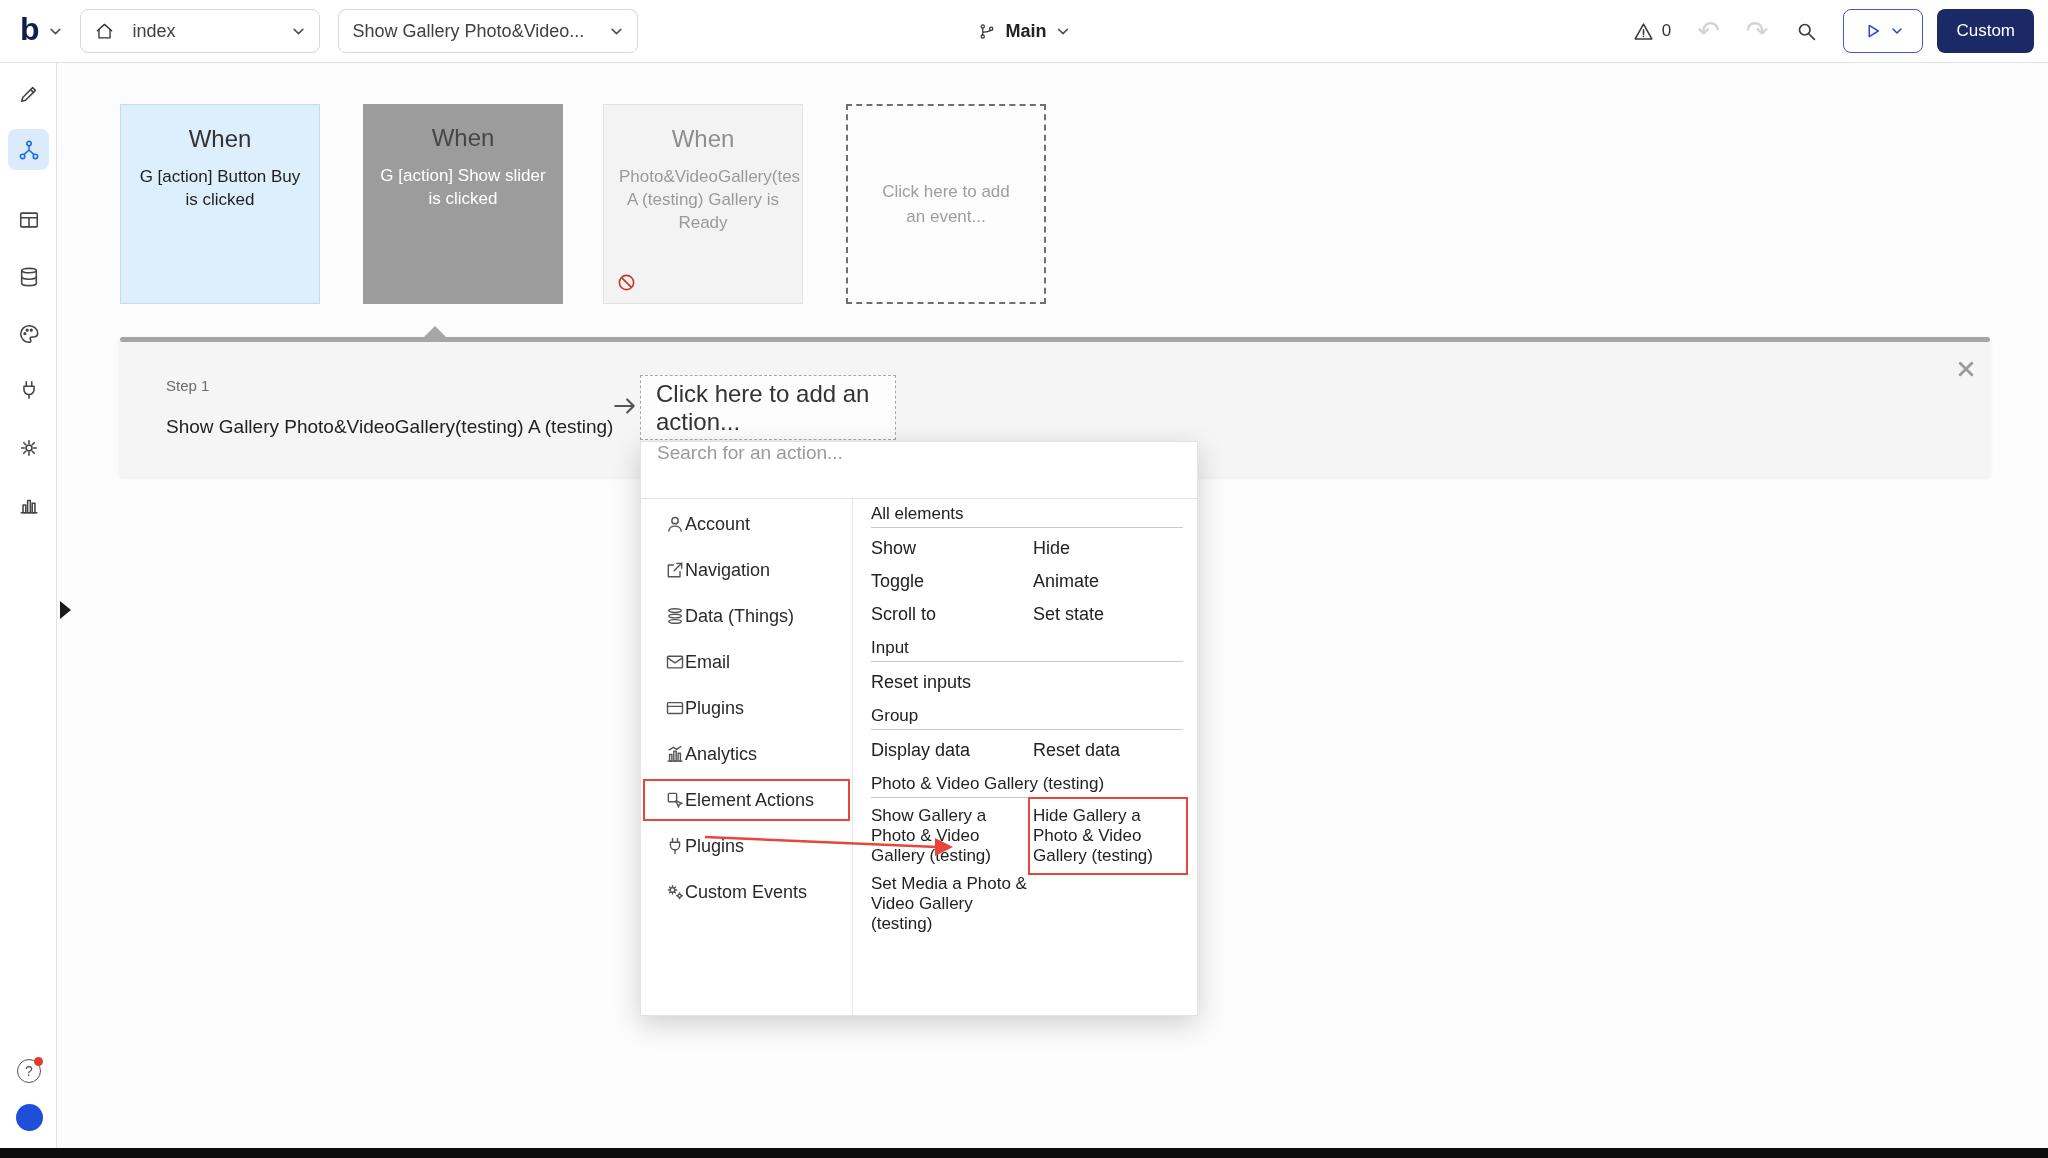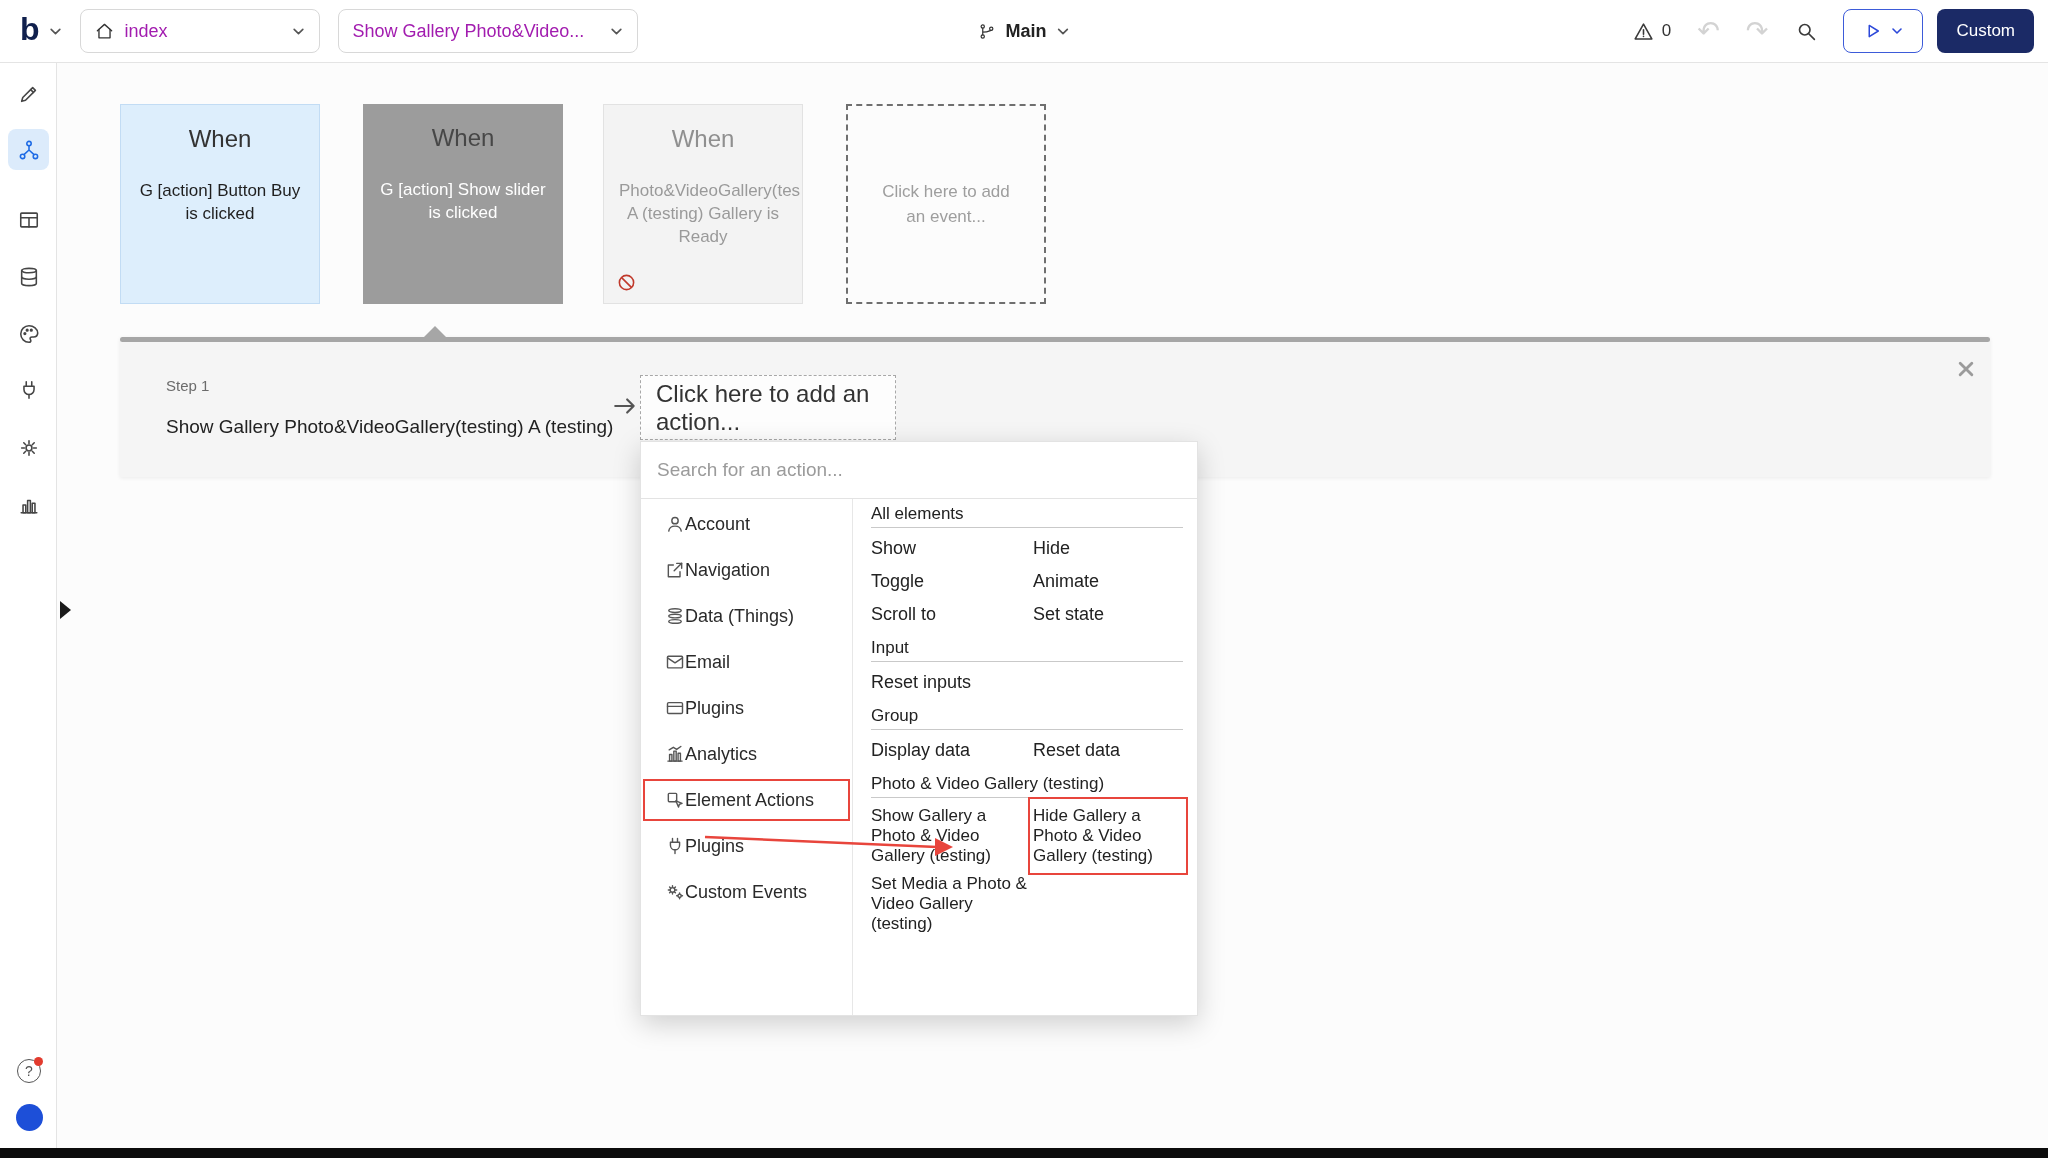--- a/index.html
+++ b/index.html
@@ -5,21 +5,21 @@
   *{margin:0;padding:0;box-sizing:border-box}
   html,body{width:2048px;height:1158px}
   body{font-family:"Liberation Sans",sans-serif;background:#fff;position:relative;overflow:hidden;color:#222}
   .app{position:absolute;inset:0}
 
   
   .topbar{position:absolute;top:0;left:0;right:0;height:63px;background:#fff;border-bottom:1px solid #e4e4e4;display:flex;align-items:center;z-index:40}
   .tb-left{display:flex;align-items:center;gap:18px;padding-left:20px}
   .logo-wrap{display:flex;align-items:center;gap:9px;cursor:pointer}
   .logo{font-size:32px;font-weight:700;color:#10204d;line-height:1;transform:translateY(-2px)}
-  .select{display:flex;align-items:center;gap:11px;height:44px;border:1px solid #d8d8d8;border-radius:8px;padding:0 14px;background:#fff;font-size:18px;color:#a21caf;cursor:pointer}
+  .select{display:flex;align-items:center;gap:19px;height:44px;border:1px solid #d8d8d8;border-radius:8px;padding:0 14px;background:#fff;font-size:18px;color:#404040;cursor:pointer}
   .select .sel-label{white-space:nowrap;overflow:hidden;text-overflow:ellipsis;flex:1}
   .select-page{width:240px}
   .select-wf{width:300px}
   .tb-center{position:absolute;left:50%;transform:translateX(-50%);display:flex;align-items:center;gap:10px;font-size:18px;font-weight:700;color:#222;cursor:pointer}
   .tb-right{margin-left:auto;display:flex;align-items:center;padding-right:14px}
   .issues{display:flex;align-items:center;gap:8px;font-size:17px;color:#333;cursor:pointer}
   .histbtn{font-size:27px;color:#d3d3d3;line-height:1;cursor:default;margin-left:26px}
   .searchbtn{margin-left:28px;cursor:pointer;display:flex}
   .run-btn{margin-left:26px;width:80px;height:44px;border:1.5px solid #3d5bd9;border-radius:8px;background:#fff;display:flex;align-items:center;justify-content:center;gap:9px;cursor:pointer}
   .deploy-btn{margin-left:14px;height:44px;padding:0 19px;background:#1b2a66;color:#fff;border:none;border-radius:8px;font-size:17px;font-family:inherit;cursor:pointer}
@@ -36,21 +36,21 @@
   .avatar{position:absolute;left:16px;width:27px;height:27px;border-radius:50%;background:#1d4fd8;cursor:pointer}
 
   
   .canvas{position:absolute;top:63px;left:57px;right:0;bottom:10px;background:#fcfcfc;overflow:hidden}
   .bottombar{position:absolute;left:0;right:0;bottom:0;height:10px;background:#0c0c0c}
   .expand-handle{position:absolute;left:3px;top:538px;width:0;height:0;border-top:9px solid transparent;border-bottom:9px solid transparent;border-left:11px solid #1a1a1a;cursor:pointer}
 
   
   .event-card{position:absolute;top:41px;width:200px;height:200px;cursor:pointer}
   .card-title{text-align:center;font-size:24px;margin-top:20px;color:#333}
-  .card-body{text-align:center;font-size:17px;line-height:1.35;margin-top:27px;padding:0 15px;color:#1f1f1f}
+  .card-body{text-align:center;font-size:17px;line-height:1.35;margin-top:13px;padding:0 15px;color:#1f1f1f}
   .card-blue{left:63px;background:#ddeefc;border:1px solid #c2dcf4}
   .card-selected{left:306px;background:#9c9c9c}
   .card-selected .card-title{color:#474747}
   .card-selected .card-body{color:#fff}
   .card-disabled{left:546px;background:#f3f3f3;border:1px solid #e2e2e2}
   .card-disabled .card-title{color:#8f8f8f}
   .card-disabled .card-body{color:#9a9a9a}
   .card-add{left:789px;background:transparent;border:2px dashed #6f6f6f;display:flex;align-items:center;justify-content:center;color:#9e9e9e;font-size:17px;text-align:center;padding:0 34px;line-height:1.5}
   .block-icon{position:absolute;left:13px;bottom:11px}
 
@@ -60,21 +60,21 @@
   .panel-pointer{position:absolute;left:304px;top:-11px;width:0;height:0;border-left:11px solid transparent;border-right:11px solid transparent;border-bottom:11px solid #a6a6a6}
   .step-card{position:absolute;left:46px;top:40px;cursor:pointer}
   .step-label{font-size:15px;color:#6b6b6b}
   .step-title{font-size:19px;color:#222;margin-top:22px;white-space:nowrap}
   .step-arrow{position:absolute;left:492px;top:56px;display:flex}
   .add-action{position:absolute;left:520px;top:38px;width:256px;height:65px;border:1px dashed #a8a8a8;background:#fdfdfd;display:flex;align-items:center;padding:0 15px;font-size:24px;color:#333;cursor:pointer}
   .panel-close{position:absolute;right:14px;top:22px;cursor:pointer;display:flex}
 
   
   .action-menu{position:absolute;left:583px;top:378px;width:558px;height:575px;background:#fff;border:1px solid #e3e3e3;box-shadow:0 8px 26px rgba(0,0,0,.18);z-index:20}
-  .menu-search{height:57px;border-bottom:1px solid #e3e3e3;display:flex;align-items:center;padding:0 16px}
+  .menu-search{height:57px;border-bottom:1px solid #e3e3e3;display:flex;align-items:flex-start;padding:0 16px}
   .menu-search input{border:none;outline:none;font-size:19px;color:#222;width:100%;font-family:inherit;background:transparent}
   .menu-search input::placeholder{color:#9b9b9b}
   .menu-body{display:flex;height:516px;position:relative}
   .menu-cats{width:212px;border-right:1px solid #e7e7e7;padding-top:2px}
   .cat-item{height:46px;display:flex;align-items:center;padding-left:24px;font-size:18px;color:#2a2a2a;cursor:pointer;white-space:nowrap}
   .cat-item.annotated{outline:2px solid #e8453c;outline-offset:-4px}
   .cicon{stroke:#555;fill:none;stroke-width:1.7;stroke-linecap:round;stroke-linejoin:round;flex:none}
   .menu-right{flex:1;padding:4px 14px 0 18px}
   .msection{margin-bottom:6px}
   .msection-header{font-size:17px;color:#222;padding:1px 0}

